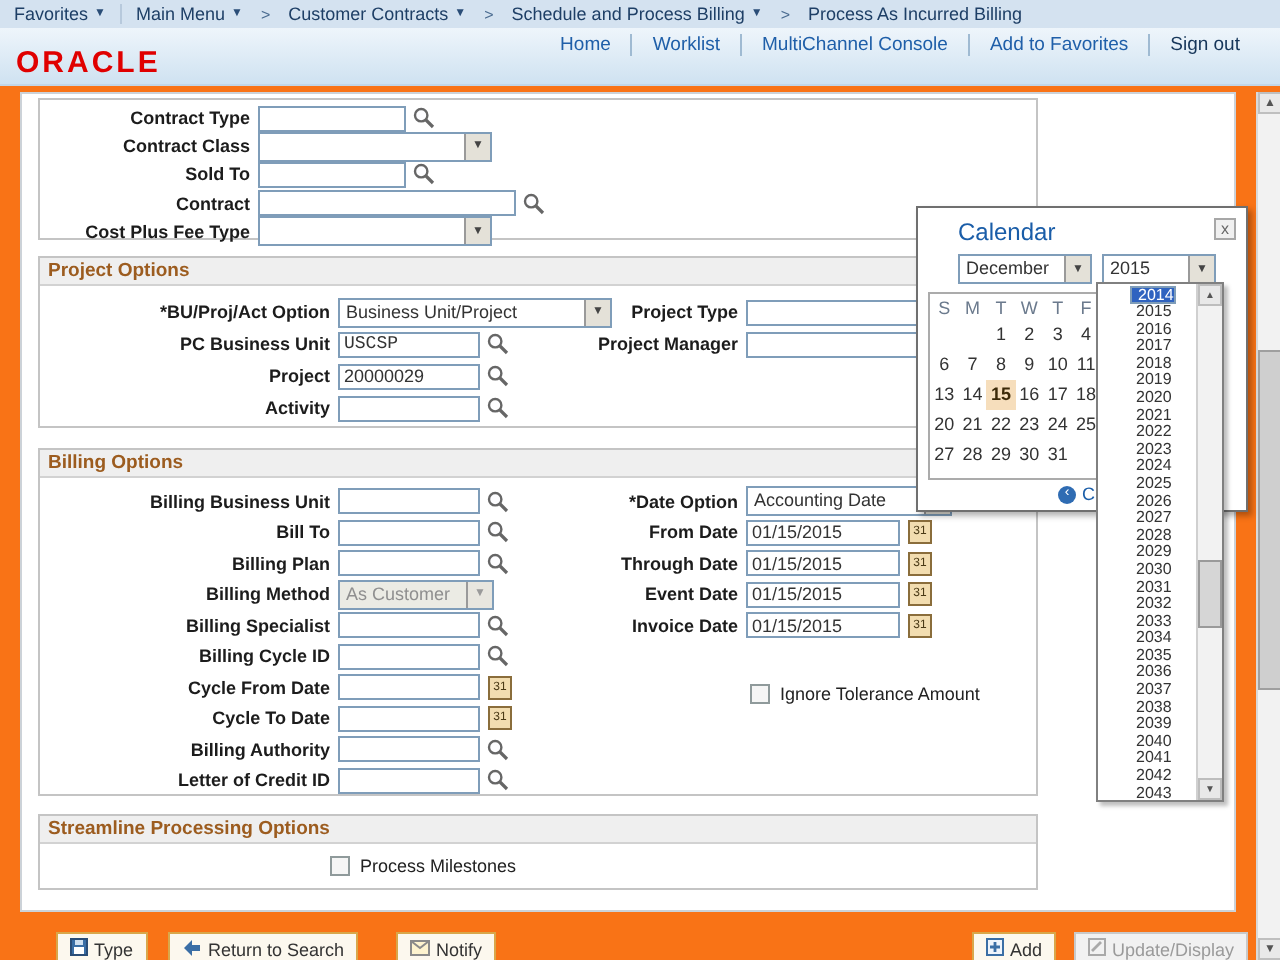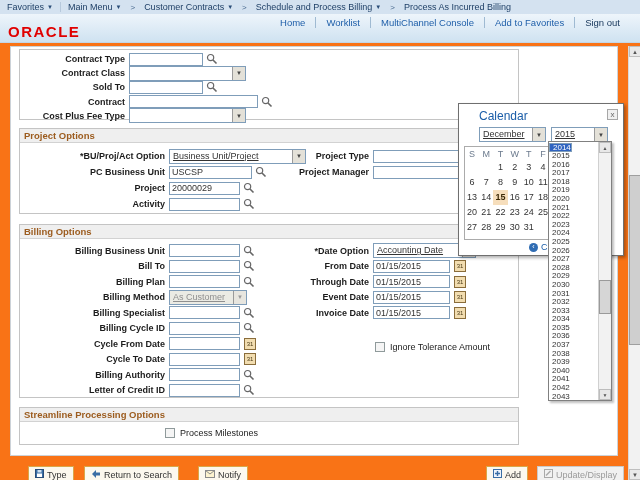--- a/index.html
+++ b/index.html
@@ -44,21 +44,21 @@
   .gbox-hd { height:14px; background:#efefef; border-bottom:1px solid #d2d2d2;
     color:#9c5c1f; font-weight:bold; font-size:9.5px; line-height:14px; padding-left:4px; }
   .gbox-body { position:relative; }
 
   
   .frow { display:flex; align-items:center; }
   .flabel { font-weight:bold; color:#1c1c1c; text-align:right; padding-right:4px; white-space:nowrap; }
   .tin { display:inline-flex; align-items:center; height:13px; border:1px solid #7f9db9;
     background:#fff; padding:0 2px; color:#333; overflow:hidden; white-space:nowrap; }
   .sel { display:inline-flex; align-items:stretch; height:15px; border:1px solid #7f9db9; background:#fff; }
-  .sel-val { flex:1; padding:1px 15px 0 3px; overflow:hidden; white-space:nowrap; color:#333;text-decoration:underline; }
+  .sel-val { flex:1; padding:1px 15px 0 3px; overflow:hidden; white-space:nowrap; color:#333; }
   .sel-arrow { width:13px; background:#e4e1d8; border-left:1px solid #9a9a9a; font-size:6px;
     color:#444; display:flex; align-items:center; justify-content:center; }
   .sel.dis { background:#ebebe4; } .sel.dis .sel-val { color:#8f8f8f; }
   .sel.dis .sel-arrow { background:#e8e6df; color:#9a9a9a; }
   .lupico { margin-left:3px; display:inline-flex; }
   .calico { margin-left:4px; width:12px; height:12px; background:#f2ddb0; border:1px solid #8a6d3b;
     font-size:6px; line-height:10px; text-align:center; color:#4a3a16; }
   .chk { width:10px; height:10px; background:#f5f5f5; border:1px solid #8f9a9b; display:inline-block; }
   .chklab { font-weight:normal; margin-left:5px; }
 
@@ -101,21 +101,21 @@
   .dc.selday { background:#f6debc; font-weight:bold; color:#3c2a08; }
   #cal-cur { position:absolute; left:70px; bottom:3px; display:flex; align-items:center; cursor:pointer; }
   #cal-cur-ico { width:9px; height:9px; border-radius:50%; background:#2f6cb3; color:#fff;
     font-size:7px; line-height:8px; text-align:center; }
   #cal-cur-lab { color:#1a5da8; margin-left:3px; }
 
   
   #yearlist { position:absolute; left:548px; top:141px; width:64px; height:260px; background:#fff;
     border:1px solid #808080; box-shadow:2px 2px 2px rgba(0,0,0,.25); z-index:60; }
   #year-items { position:absolute; left:0; top:0; width:50px; height:258px; overflow:hidden; }
-  .yitem { height:8.6px; line-height:8.8px; font-size:8px; padding-left:3px; color:#333; cursor:pointer; }
+  .yitem { height:8.6px; line-height:8.8px; font-size:8px; padding-left:3px; color:#333; cursor:pointer;margin-left:16px; }
   .yitem.sel { background:#2f63c0; color:#fff; }
   #ylsb { position:absolute; right:0; top:0; width:13px; height:258px; background:#f2f2f2;
     border-left:1px solid #d0d0d0; }
   .ylarrow { position:absolute; left:0; width:12px; height:11px; background:#e8e8e8; border:1px solid #bdbdbd;
     font-size:5px; color:#555; text-align:center; line-height:10px; }
   #yl-up{top:0;} #yl-dn{bottom:0;}
   #yl-thumb { position:absolute; left:0; top:138px; width:12px; height:34px;
     background:#d6d6d6; border:1px solid #9a9a9a; }
 </style>
 </head>
@@ -217,21 +217,21 @@
       <div id="project-left">
           <div class="frow">
             <span class="flabel">*BU/Proj/Act Option</span>
             <div class="sel" style="width: 137px;">
               <span class="sel-val">Business Unit/Project</span>
               <span class="sel-arrow">▼</span>
             </div>
           </div>
           <div class="frow">
             <span class="flabel">PC Business Unit</span>
-            <span class="tin" style="width: 83px;">USCSP</span>
+            <span class="tin" style="width: 71px; font-family: Liberation Mono, monospace;">USCSP</span>
             <span class="lupico">
               <svg width="12" height="12" viewBox="0 0 12 12">
                 <circle cx="4.6" cy="4.6" r="3.1" fill="#fdfdff" stroke="#666" stroke-width="1.2"></circle>
                 <line x1="7" y1="7" x2="10.5" y2="10.5" stroke="#666" stroke-width="1.6"></line>
               </svg>
             </span>
           </div>
           <div class="frow">
             <span class="flabel">Project</span>
             <span class="tin" style="width: 71px;">20000029</span>

